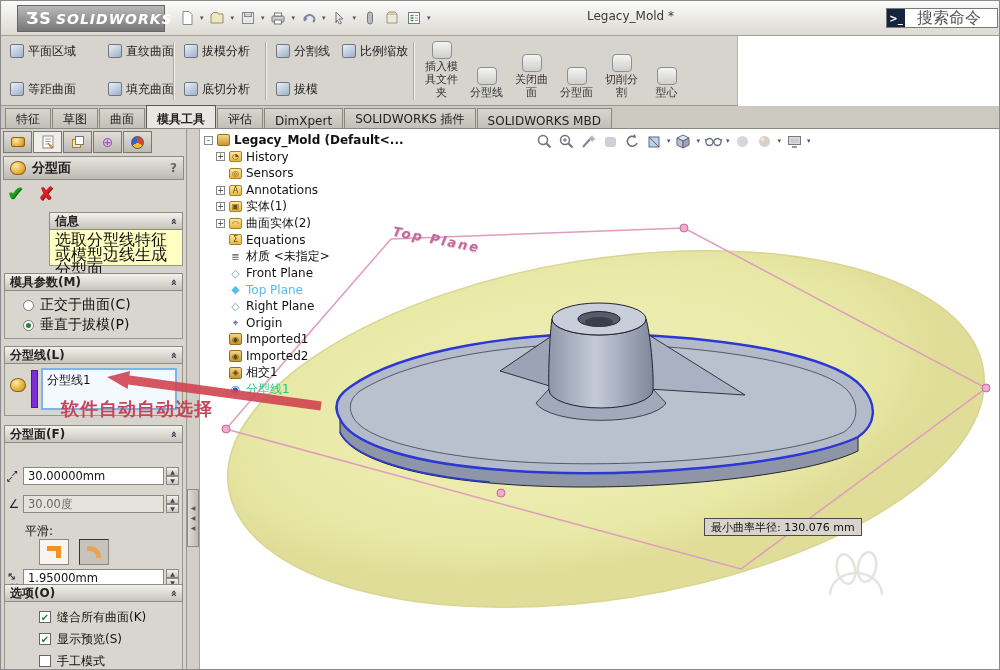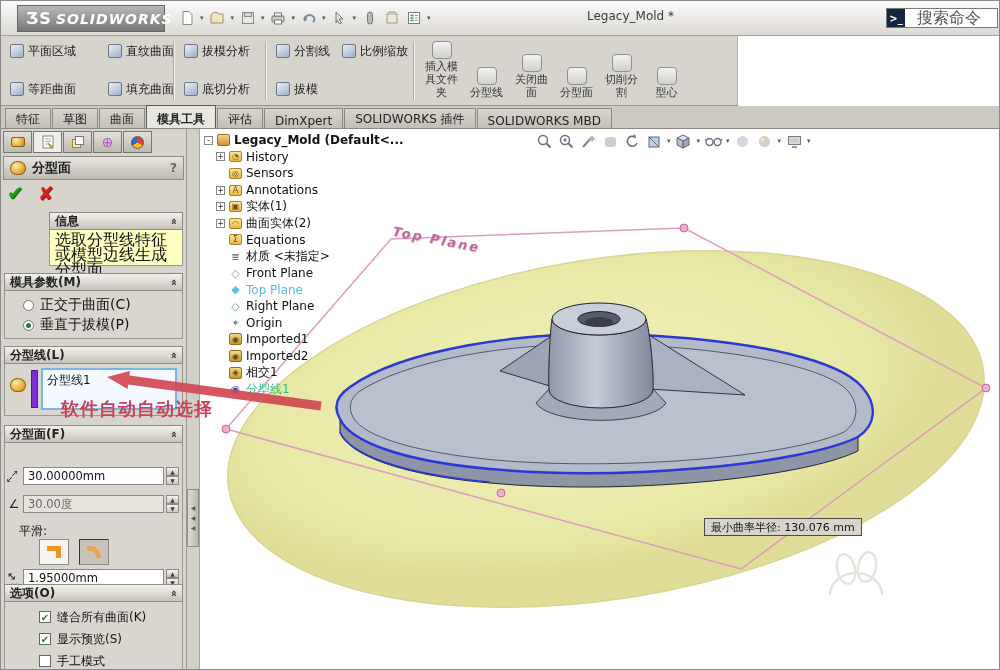--- a/index.html
+++ b/index.html
@@ -56,21 +56,21 @@
   .radio.sel::after{content:"";position:absolute;left:2px;top:2px;width:5px;height:5px;border-radius:50%;background:#2e7d32;}
   .rlab{font-size:14px;color:#111;}
   .purplebar{position:absolute;left:26px;top:6px;width:7px;height:38px;background:#7b2fd6;border:1px solid #4d1f86;}
   .plbox{position:absolute;left:36px;top:4px;right:5px;height:42px;border:2px solid #7ab4e8;background:#f4f9ff;font-size:12px;color:#111;padding:2px 4px;}
   .fieldrow{position:absolute;left:0;right:0;height:18px;display:flex;align-items:center;}
   .fic{width:18px;flex:0 0 18px;text-align:center;font-size:12px;color:#223;}
   .field{flex:1;height:18px;background:#fff;border:1px solid #888;font-size:11.5px;color:#111;display:flex;align-items:center;padding-left:4px;margin-right:2px;}
   .field.dis{background:#e6e3dc;color:#666;}
   .spin{display:flex;flex-direction:column;width:13px;margin-right:3px;}
   .spin span{height:9px;font-size:6px;line-height:8px;text-align:center;color:#444;background:linear-gradient(#f4f3ef,#cac7bf);border:1px solid #8a8880;}
-  .smoothlab{position:absolute;left:14px;font-size:12px;color:#111;}
+  .smoothlab{position:absolute;left:20px;font-size:12px;color:#111;}
   .cornerbtn{position:absolute;width:30px;height:26px;border:1px solid #8a8880;background:#f6f5f2;display:flex;align-items:center;justify-content:center;}
   .cornerbtn.pressed{background:#c7c3bb;border-style:inset;}
   .corner-sharp{width:14px;height:12px;border-top:5px solid #ef9422;border-right:5px solid #ef9422;}
   .corner-smooth{width:14px;height:12px;border-top:5px solid #e8a355;border-right:5px solid #e8a355;border-top-right-radius:11px;}
   .cbrow{position:absolute;left:34px;display:flex;align-items:center;gap:6px;height:16px;}
   .cbox{width:12px;height:12px;border:1px solid #666;background:#fff;font-size:10px;line-height:11px;text-align:center;color:#2e7d32;font-weight:bold;flex:0 0 12px;}
   .cblab{font-size:12px;color:#111;}
   .arrows-diag{position:relative;width:16px;height:16px;}
   .arrows-diag i{position:absolute;font-style:normal;font-size:9px;color:#223;}
   .d1wrap{position:relative;width:18px;height:18px;}

